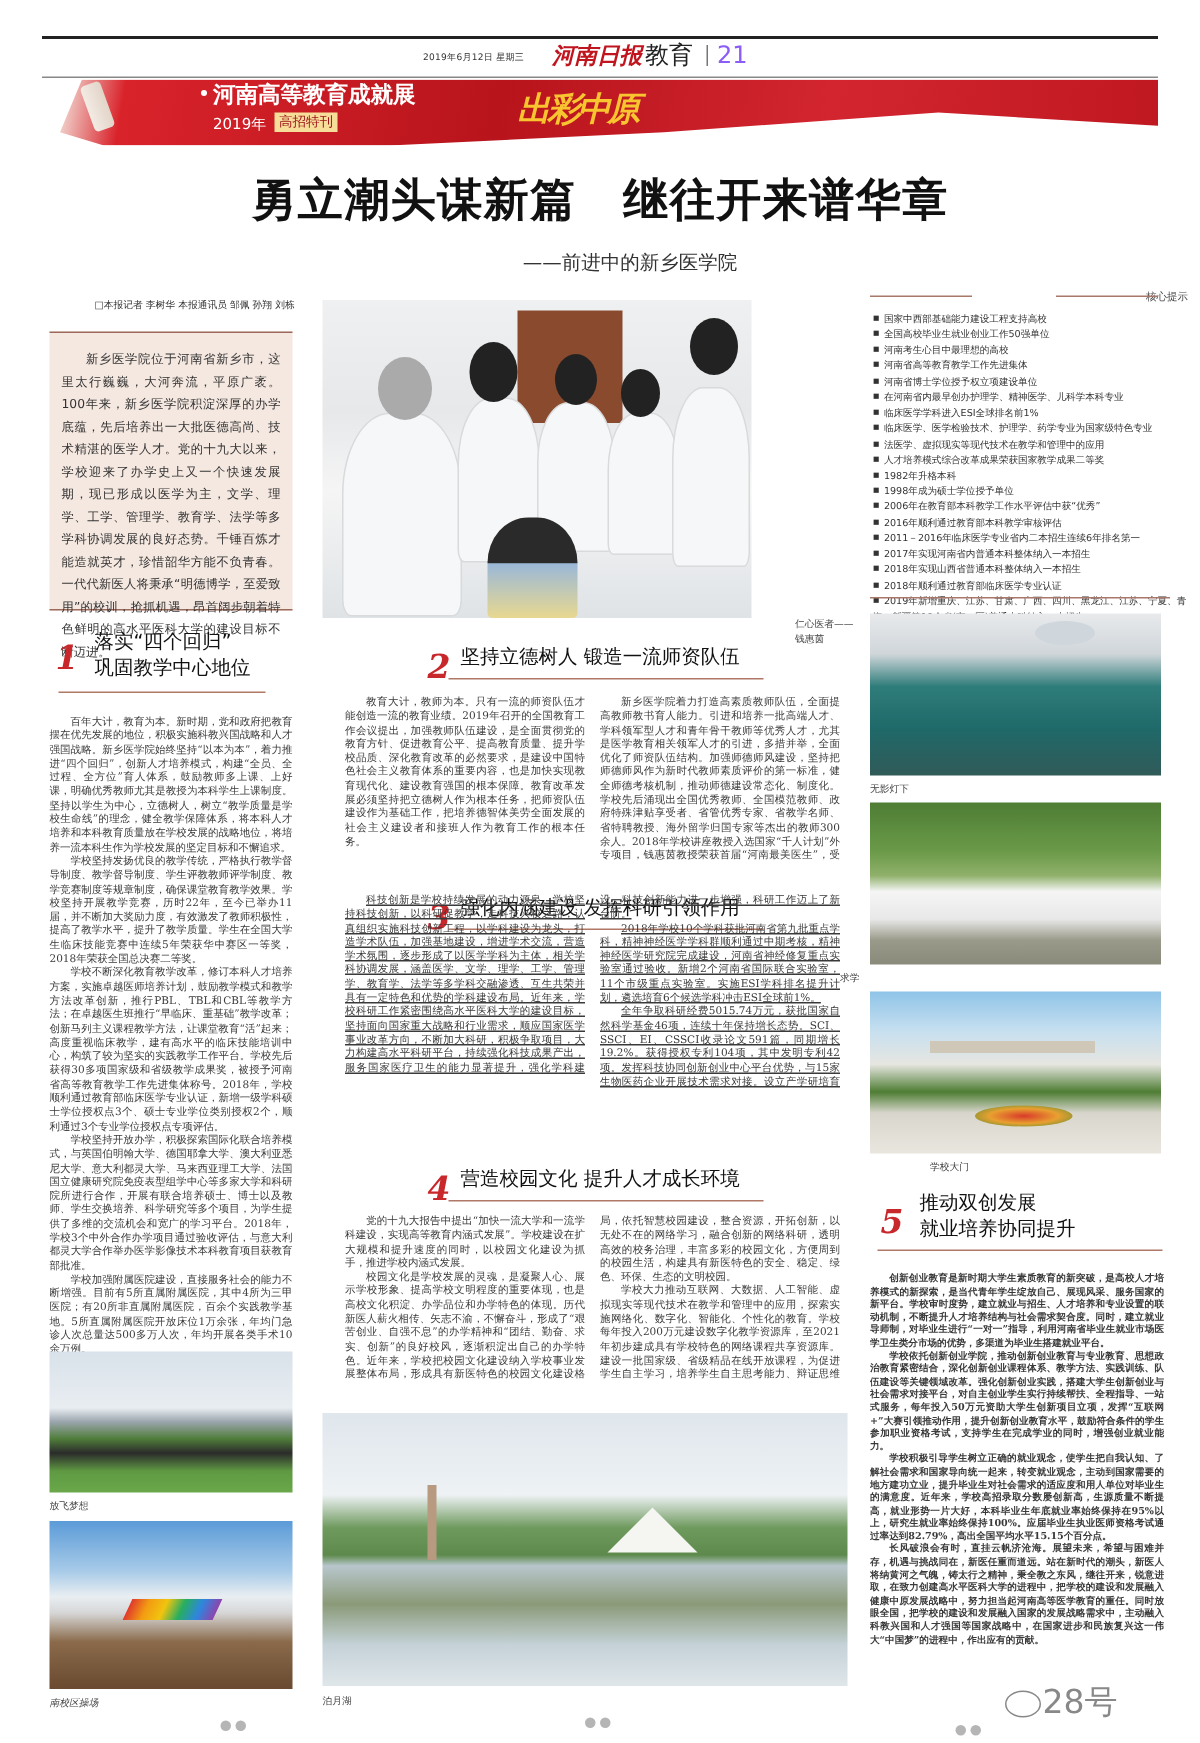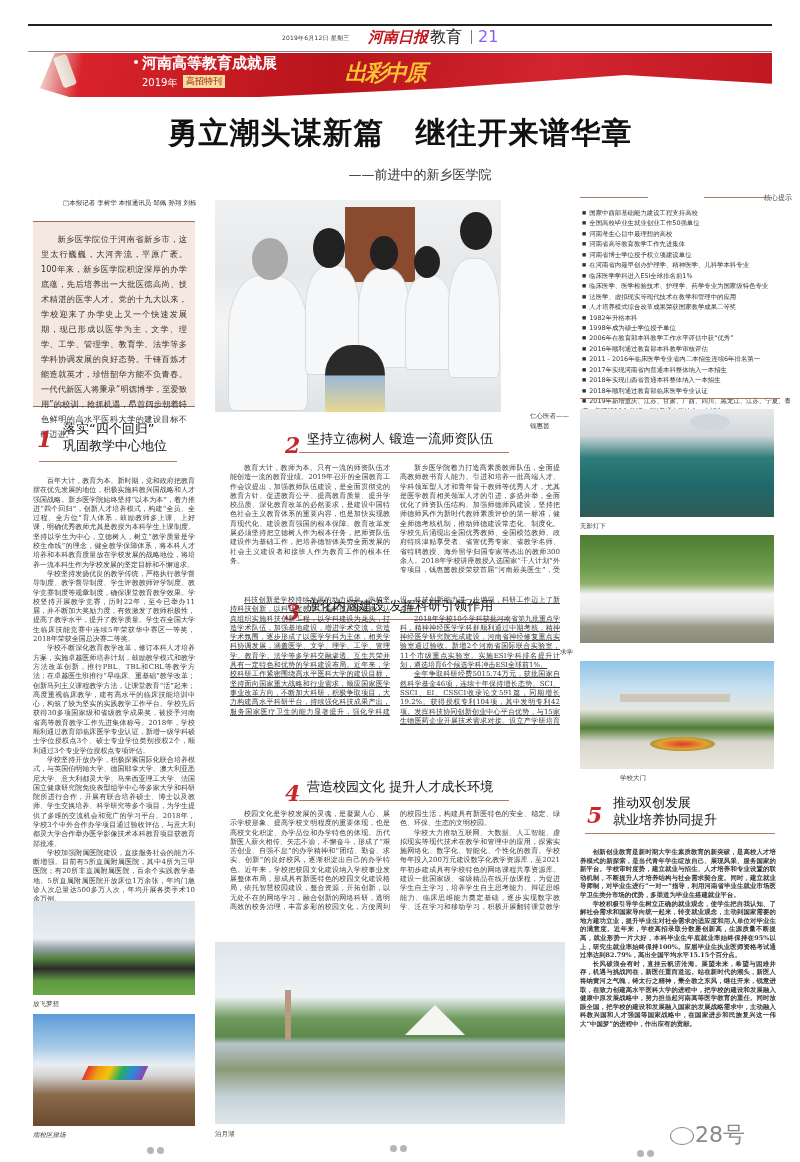--- a/index.html
+++ b/index.html
@@ -147,20 +147,21 @@
   <p>2018年学校10个学科获批河南省第九批重点学科，精神神经医学学科群顺利通过中期考核，精神神经医学研究院完成建设，河南省神经修复重点实验室通过验收。新增2个河南省国际联合实验室，11个市级重点实验室。实施ESI学科排名提升计划，遴选培育6个候选学科冲击ESI全球前1%。</p>
   <p>全年争取科研经费5015.74万元，获批国家自然科学基金46项，连续十年保持增长态势。SCI、SSCI、EI、CSSCI收录论文591篇，同期增长19.2%。获得授权专利104项，其中发明专利42项。发挥科技协同创新创业中心平台优势，与15家生物医药企业开展技术需求对接。设立产学研培育项目基金，对3个高科技项目进行培育、孵化、推广，签订各类合作协议15项，横向科研合同12项。与20余家企业、高校院所达成战略合作协议，组织工程国家工程研究中心河南分中心揭牌。学校创办有5种公开发行的刊物，其中《中华实用儿科临床杂志》《眼科新进展》为全国中文核心期刊。</p>
 </div>
 
 <div class="abs" style="left:285px;top:776px;width:225px;">
   <span class="abs sec-num" style="left:0;top:4px;font-size:22px;">4</span>
   <div class="abs sec-title" style="left:22px;top:2px;width:220px;">营造校园文化  提升人才成长环境</div>
   <div class="abs sec-rule" style="left:14px;top:24px;width:210px;"></div>
 </div>
 <div class="abs body-text" style="left:230px;top:810px;width:330px;column-count:2;column-gap:10px;height:120px;overflow:hidden;">
+  <p>党的十九大报告中提出“加快一流大学和一流学科建设，实现高等教育内涵式发展”。学校建设在扩大规模和提升速度的同时，以校园文化建设为抓手，推进学校内涵式发展。</p>
   <p>校园文化是学校发展的灵魂，是凝聚人心、展示学校形象、提高学校文明程度的重要体现，也是高校文化积淀、办学品位和办学特色的体现。历代新医人薪火相传、矢志不渝，不懈奋斗，形成了“艰苦创业、自强不息”的办学精神和“团结、勤奋、求实、创新”的良好校风，逐渐积淀出自己的办学特色。近年来，学校把校园文化建设纳入学校事业发展整体布局，形成具有新医特色的校园文化建设格局，依托智慧校园建设，整合资源，开拓创新，以无处不在的网络学习，融合创新的网络科研，透明高效的校务治理，丰富多彩的校园文化，方便周到的校园生活，构建具有新医特色的安全、稳定、绿色、环保、生态的文明校园。</p>
   <p>学校大力推动互联网、大数据、人工智能、虚拟现实等现代技术在教学和管理中的应用，探索实施网络化、数字化、智能化、个性化的教育。学校每年投入200万元建设数字化教学资源库，至2021年初步建成具有学校特色的网络课程共享资源库。建设一批国家级、省级精品在线开放课程，为促进学生自主学习，培养学生自主思考能力、辩证思维能力、临床思维能力奠定基础，逐步实现数字教学、泛在学习和移动学习，积极开展翻转课堂教学探讨和实践，实现人才培养模式创新，促进教育教学质量的不断提高。</p>
 </div>
 
 <div class="abs photo" style="left:215px;top:942px;width:350px;height:182px;background:linear-gradient(180deg,#dfe6ec 0%,#eef2f5 30%,#6f9a5e 42%,#5d8a4c 52%,#b8c6cc 56%,#8a9a78 70%,#c5d2d8 85%,#dfe6ea 100%);"></div>
 <div class="abs" style="left:285px;top:990px;width:6px;height:50px;background:#b89a80;"></div>
 <div class="abs" style="left:405px;top:1005px;width:0;height:0;border-left:30px solid transparent;border-right:30px solid transparent;border-bottom:30px solid #f5f5f2;"></div>
 <div class="abs caption" style="left:215px;top:1130px;">泊月湖</div>
 <div class="abs pager" style="left:390px;top:1145px;">
   <span></span>
@@ -190,20 +191,21 @@
 <div class="abs" style="left:585px;top:794px;width:190px;">
   <span class="abs sec-num" style="left:2px;top:8px;font-size:22px;">5</span>
   <div class="abs sec-title" style="left:28px;top:0;width:150px;">
     <div>推动双创发展</div>
     <div>就业培养协同提升</div>
   </div>
   <div class="abs sec-rule" style="left:0;top:39px;width:190px;"></div>
 </div>
 <div class="abs body-text" style="left:580px;top:848px;width:196px;font-size:6.4px;line-height:8.6px;height:292px;overflow:hidden;font-weight:bold;">
   <p>创新创业教育是新时期大学生素质教育的新突破，是高校人才培养模式的新探索，是当代青年学生绽放自己、展现风采、服务国家的新平台。学校审时度势，建立就业与招生、人才培养和专业设置的联动机制，不断提升人才培养结构与社会需求契合度。同时，建立就业导师制，对毕业生进行“一对一”指导，利用河南省毕业生就业市场医学卫生类分市场的优势，多渠道为毕业生搭建就业平台。</p>
+  <p>学校依托创新创业学院，推动创新创业教育与专业教育、思想政治教育紧密结合，深化创新创业课程体系、教学方法、实践训练、队伍建设等关键领域改革。强化创新创业实践，搭建大学生创新创业与社会需求对接平台，对自主创业学生实行持续帮扶、全程指导、一站式服务，每年投入50万元资助大学生创新项目立项，发挥“互联网+”大赛引领推动作用，提升创新创业教育水平，鼓励符合条件的学生参加职业资格考试，支持学生在完成学业的同时，增强创业就业能力。</p>
   <p>学校积极引导学生树立正确的就业观念，使学生把自我认知、了解社会需求和国家导向统一起来，转变就业观念，主动到国家需要的地方建功立业，提升毕业生对社会需求的适应度和用人单位对毕业生的满意度。近年来，学校高招录取分数屡创新高，生源质量不断提高，就业形势一片大好，本科毕业生年底就业率始终保持在95%以上，研究生就业率始终保持100%。应届毕业生执业医师资格考试通过率达到82.79%，高出全国平均水平15.15个百分点。</p>
   <p>长风破浪会有时，直挂云帆济沧海。展望未来，希望与困难并存，机遇与挑战同在，新医任重而道远。站在新时代的潮头，新医人将纳黄河之气魄，铸太行之精神，秉全教之东风，继往开来，锐意进取，在致力创建高水平医科大学的进程中，把学校的建设和发展融入健康中原发展战略中，努力担当起河南高等医学教育的重任。同时放眼全国，把学校的建设和发展融入国家的发展战略需求中，主动融入科教兴国和人才强国等国家战略中，在国家进步和民族复兴这一伟大“中国梦”的进程中，作出应有的贡献。</p>
 </div>
 <div class="abs pager" style="left:637px;top:1150px;">
   <span></span>
     <span></span>
 </div>
 
 <div class="abs wm-bubble"></div>
 <div class="abs watermark">28号</div>

